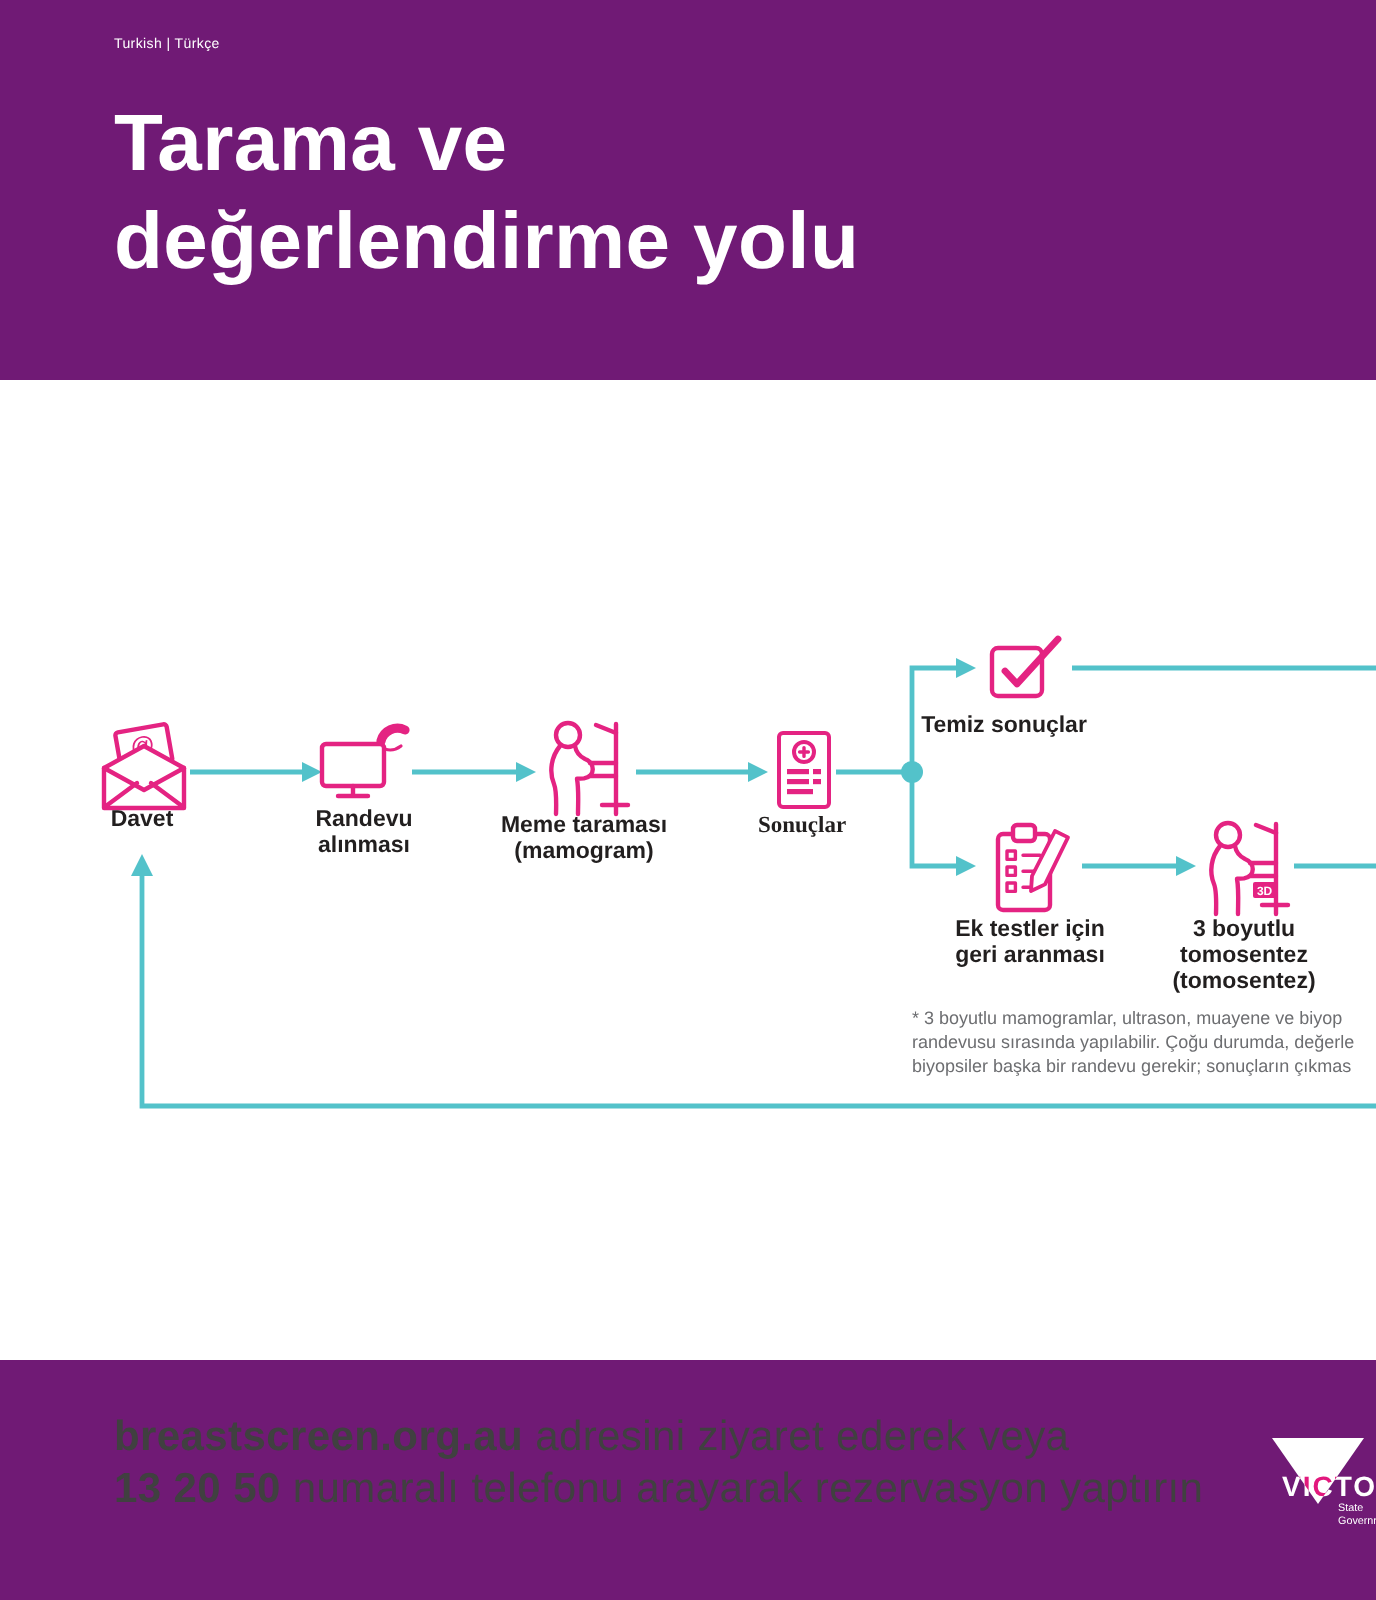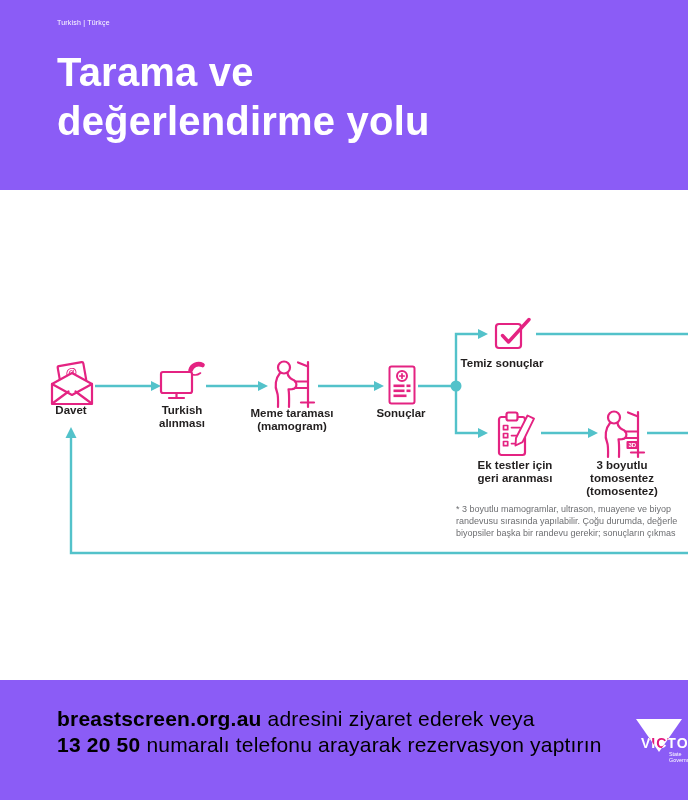--- a/index.html
+++ b/index.html
@@ -1,21 +1,21 @@
 <!DOCTYPE html>
 <html><head>
 <meta charset="utf-8">
 <style>
   html,body { margin:0; padding:0; background:#fff; }
   .page {
     position:relative; width:688px; height:800px; overflow:hidden;
     background:#ffffff; font-family:"Liberation Sans", sans-serif;
   }
   
-  .band { position:absolute; left:0; width:688px; background:#8b5cf6;text-decoration:underline; }
+  .band { position:absolute; left:0; width:688px; background:#701a75;text-decoration:underline; }
   .band.header { top:0; height:190px; }
   .band.footer { top:680px; height:120px; }
   .lang {
     position:absolute; left:57px; top:19px;
     font-size:7px; color:#ffffff; letter-spacing:.2px;
   }
   .title {
     position:absolute; left:57px; top:48px; margin:0;
     font-size:40px; line-height:49px; font-weight:700; color:#ffffff;
     letter-spacing:.2px;
@@ -23,21 +23,21 @@
   .title span { display:block; }
   
   .flabel {
     position:absolute; text-align:center;
     font-size:11.5px; line-height:13px; font-weight:700; color:#221F1F;
   }
   .flabel span { display:block; }
   #l-davet    { left:21px;  top:404px; width:100px; }
   #l-randevu  { left:132px; top:404px; width:100px; }
   #l-meme     { left:227px; top:407px; width:130px; }
-  #l-sonuclar { left:351px; top:407px; width:100px; }
+  #l-sonuclar { left:351px; top:407px; width:100px;font-family:Liberation Serif, serif; }
   #l-temiz    { left:437px; top:357px; width:130px; }
   #l-ek       { left:455px; top:459px; width:120px; }
   #l-tomo     { left:562px; top:459px; width:120px; }
   
   .icon { position:absolute; }
   #i-envelope { left:48px;  top:360px; }
   #i-monitor  { left:158px; top:358px; }
   #i-mammo    { left:270px; top:357px; }
   #i-doc      { left:388px; top:365px; }
   #i-check    { left:494px; top:316px; }
@@ -47,21 +47,21 @@
   #connectors { position:absolute; left:0; top:190px; }
   
   .footnote {
     position:absolute; left:456px; top:503px; width:300px;
     font-size:9px; line-height:12px; color:#6D6E71;
   }
   .footnote div { white-space:nowrap; }
   
   .footer-text {
     position:absolute; left:57px; top:706px;
-    font-size:21px; line-height:26px; color:#000000; letter-spacing:.2px;
+    font-size:21px; line-height:26px; color:#404040; letter-spacing:.2px;
   }
   .footer-text .row { display:block; }
   .footer-text .b { font-weight:700; }
   #logo { position:absolute; left:636px; top:712px; }
 </style>
 </head>
 <body>
 
 <div class="page">
 
@@ -188,21 +188,21 @@
       </g>
       <rect x="26.5" y="34" width="11.5" height="8" rx="1" fill="#E42382" stroke="none"></rect>
       <text x="32.3" y="40.3" font-size="6" font-weight="bold" text-anchor="middle" fill="#ffffff">3D</text>
     </svg>
   </div>
 
   <div class="flabel" id="l-davet">
     <span>Davet</span>
   </div>
   <div class="flabel" id="l-randevu">
-    <span>Turkish</span>
+    <span>Randevu</span>
     <span>alınması</span>
   </div>
   <div class="flabel" id="l-meme">
     <span>Meme taraması</span>
     <span>(mamogram)</span>
   </div>
   <div class="flabel" id="l-sonuclar">
     <span>Sonuçlar</span>
   </div>
   <div class="flabel" id="l-temiz">

